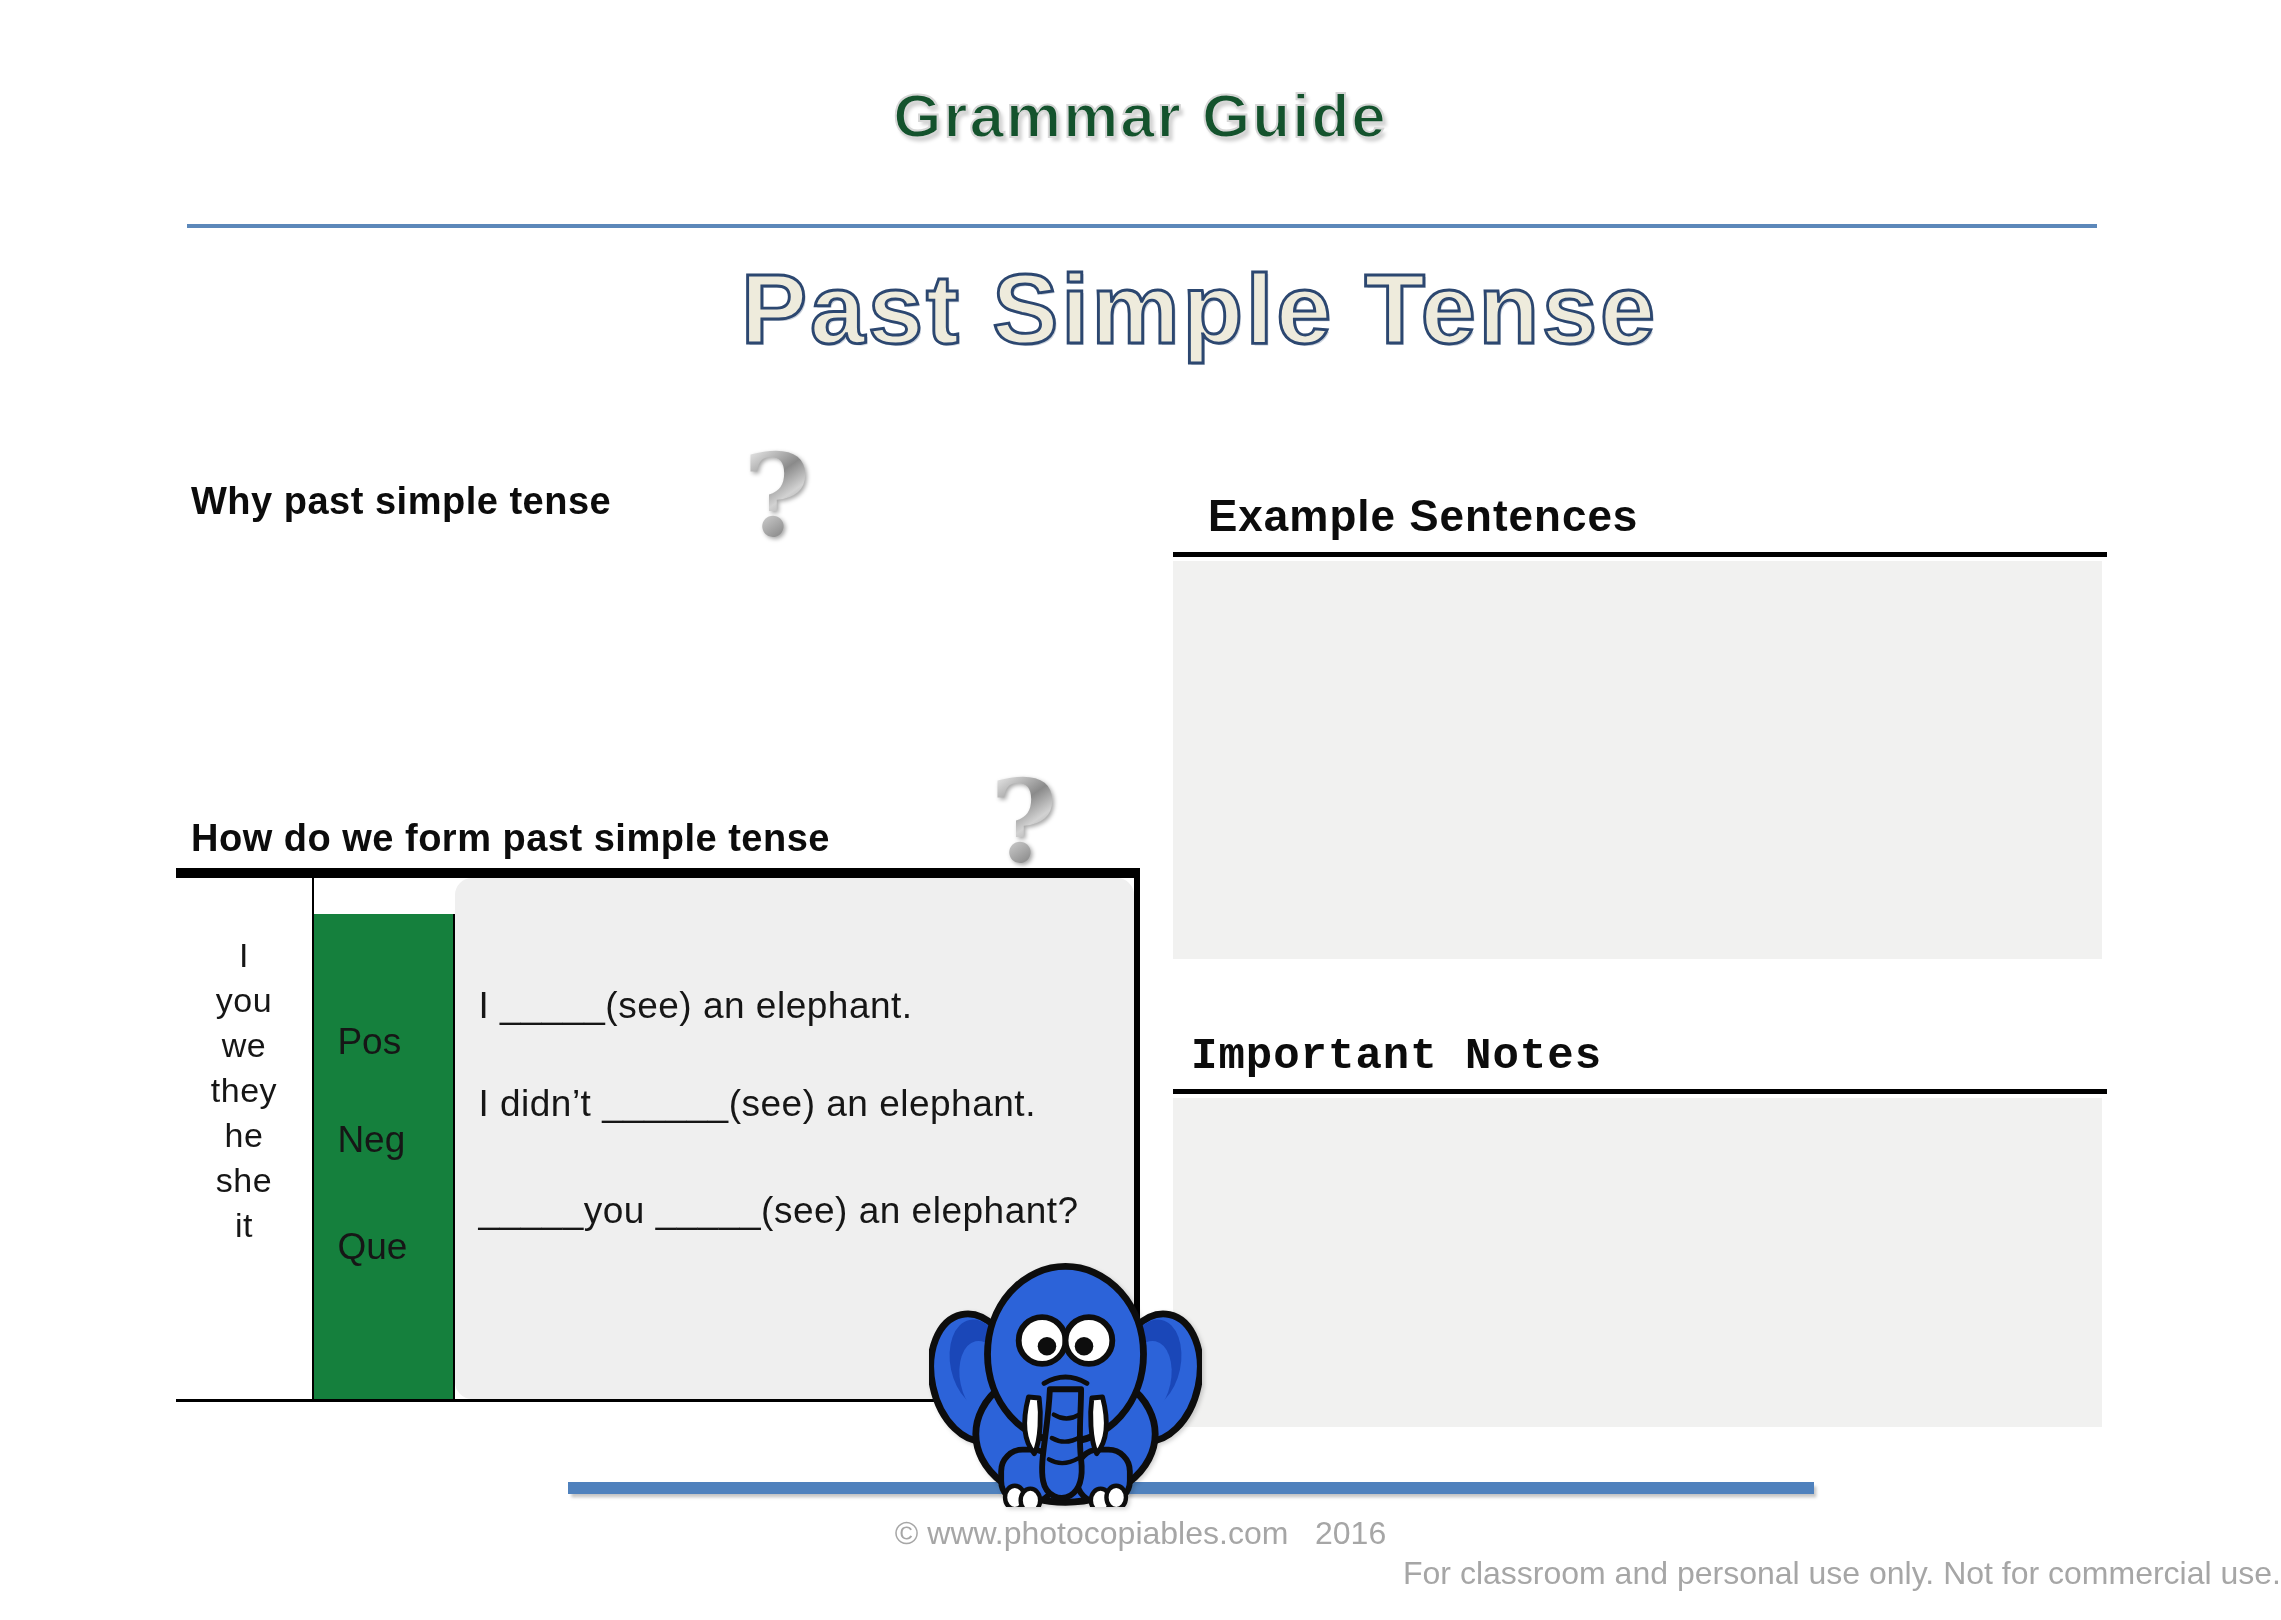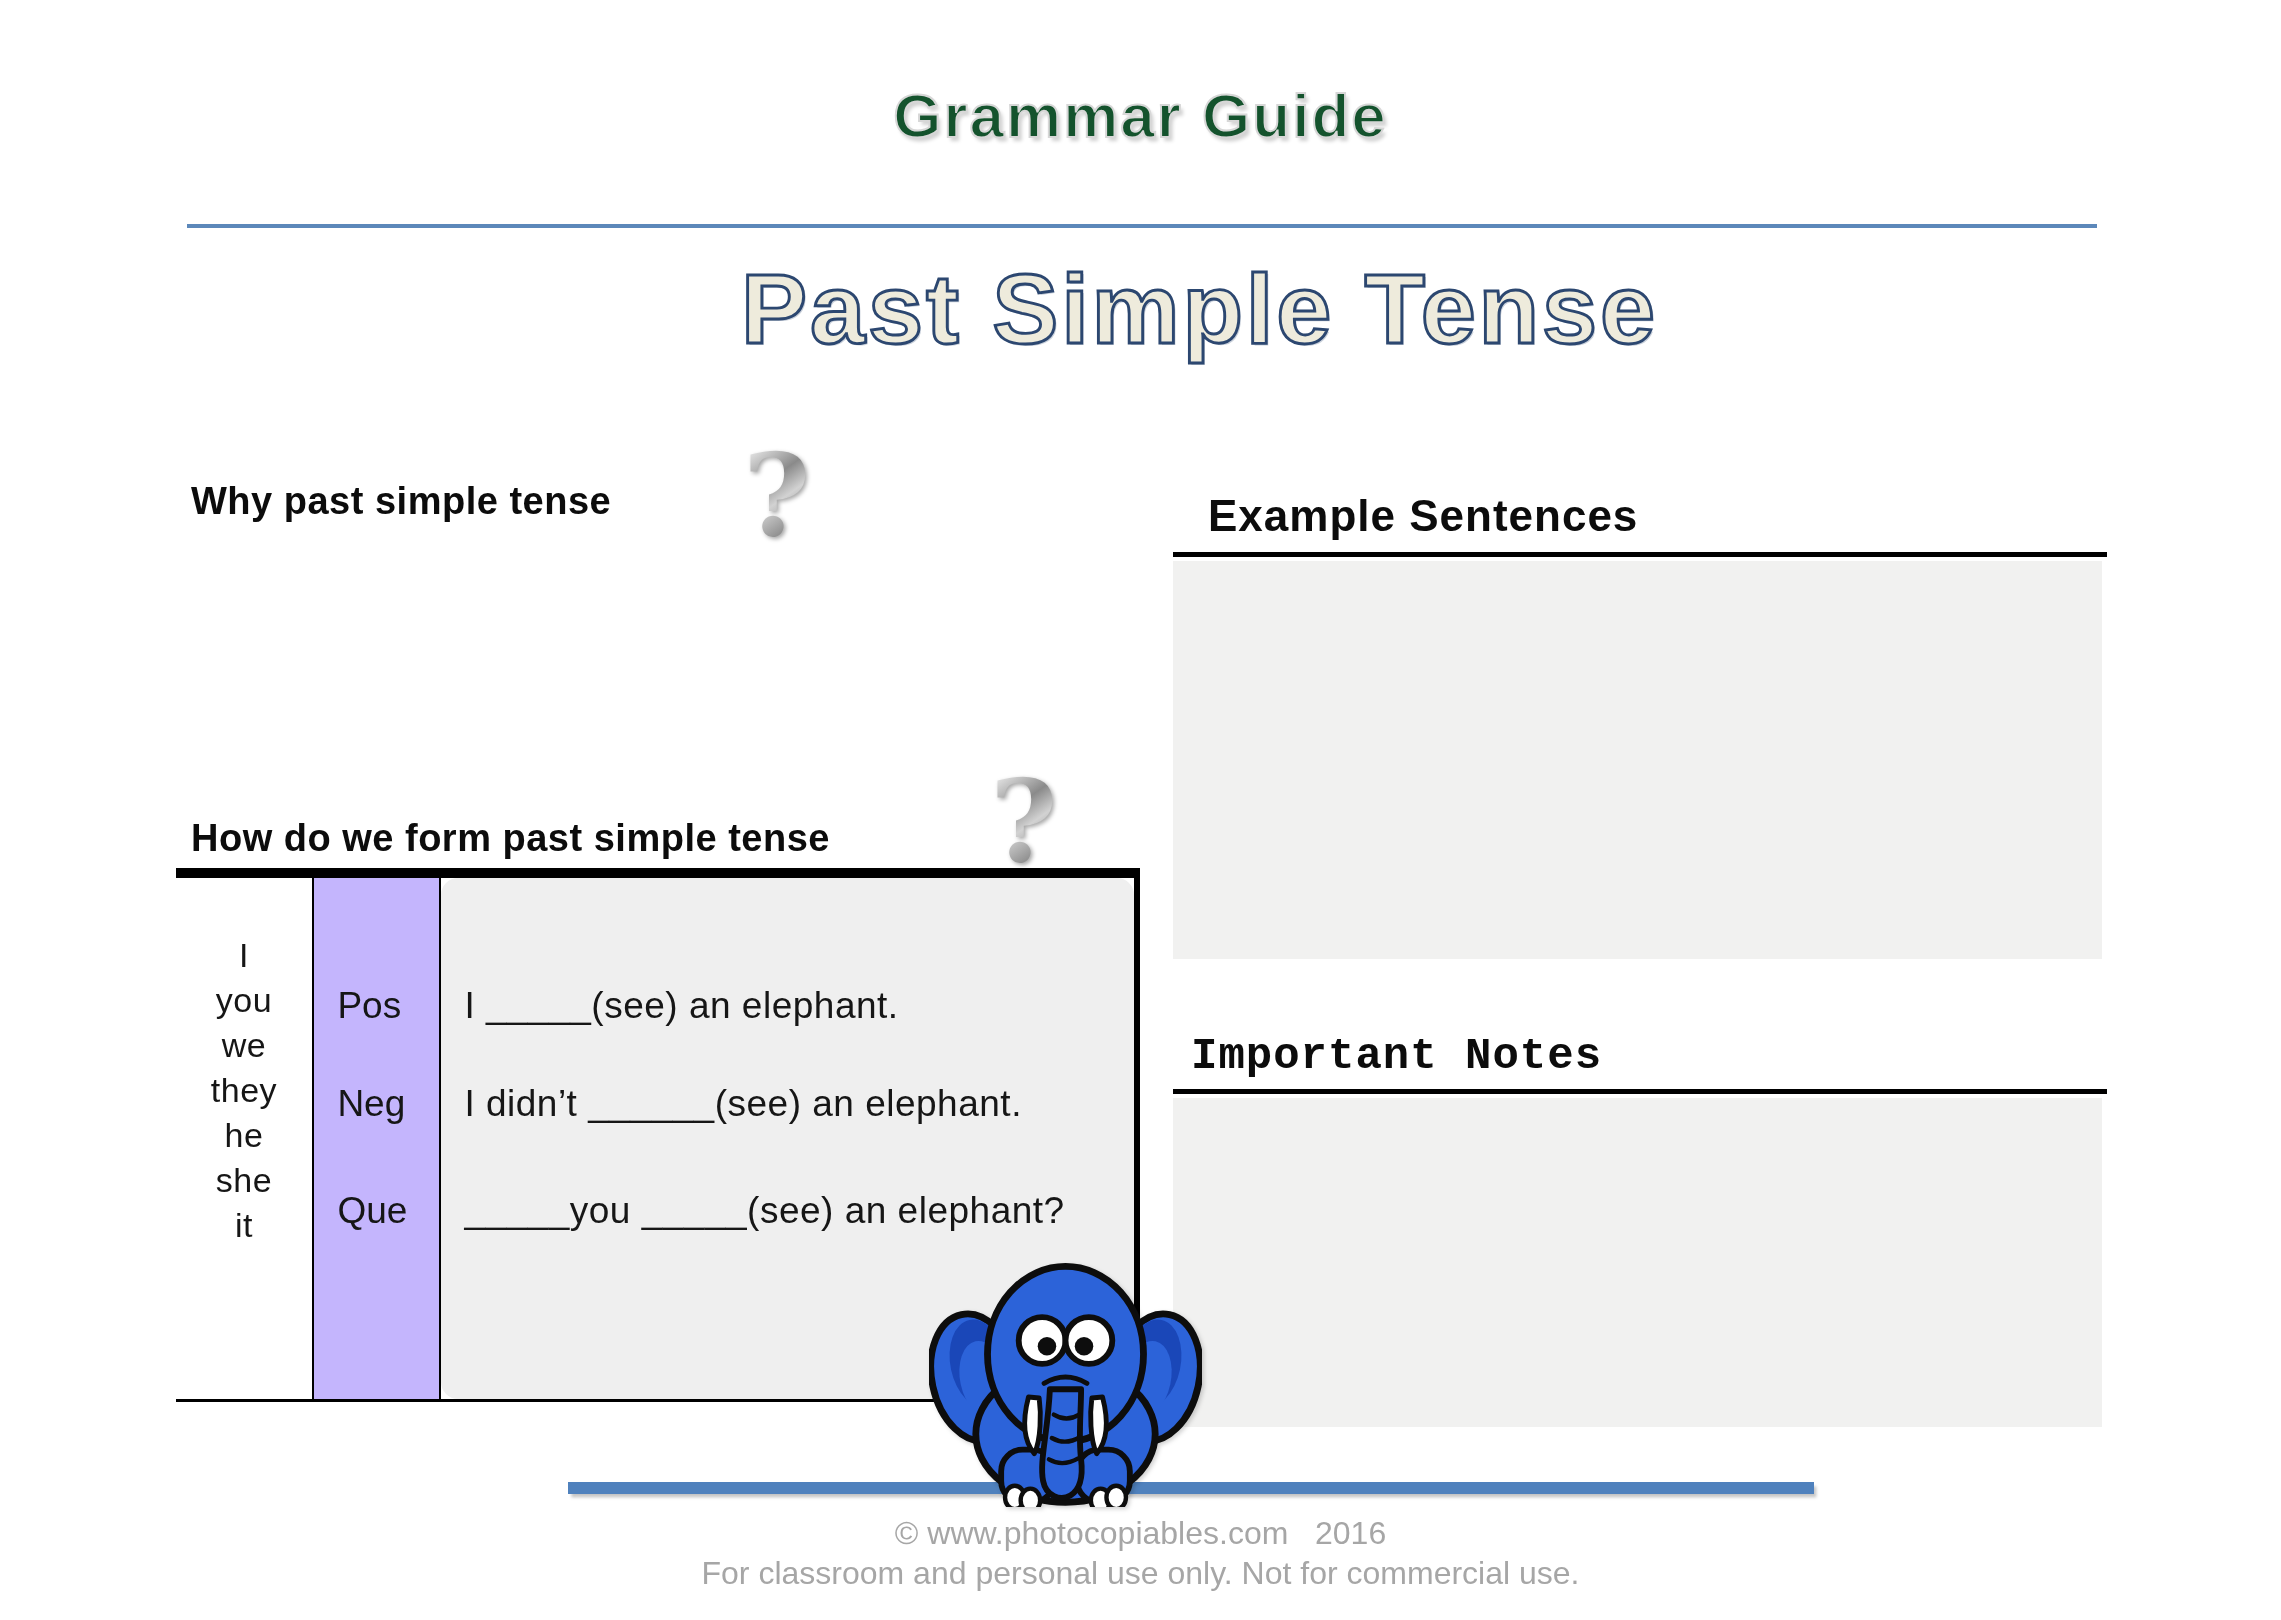--- a/index.html
+++ b/index.html
@@ -77,24 +77,24 @@
     z-index:1;
   }
   .col-pronouns{
     width:138px;box-sizing:border-box;background:#ffffff;
     border-right:2.9px solid #000;
     padding-top:55px;
     display:flex;flex-direction:column;align-items:center;
     font-size:34px;line-height:45px;color:#161616;letter-spacing:0.5px;
   }
   .col-type{
-    width:127px;box-sizing:border-box;background:#c4b5fd;
+    width:141px;box-sizing:border-box;background:#15803d;
     border-right:2.9px solid #000;
     position:relative;
-    font-size:37px;color:#161616;
+    font-size:37px;color:#161616;margin-top:36px;
   }
   .col-sentences{
     flex:1;background:#efefef;position:relative;
     font-size:37px;color:#161616;letter-spacing:0.5px;border-radius:17px;
   }
   .type-label{position:absolute;left:23.4px;line-height:1;}
   .sentence{position:absolute;left:23.4px;line-height:1;white-space:nowrap;}
   .r0{top:109px;} .r1{top:207px;} .r2{top:314px;}
 
   
@@ -121,21 +121,21 @@
   .elephant{
     position:absolute;left:929px;top:1250px;width:273px;height:257px;
     z-index:3;
     filter:drop-shadow(2px 2.9px 2px rgba(0,0,0,0.18));
   }
   .footer-line{
     position:absolute;left:0;width:100%;text-align:center;
     color:#a6a6a6;font-size:32px;letter-spacing:0px;
   }
   .footer-1{top:1515px;}
-  .footer-2{top:1555px;}
+  .footer-2{top:1555px;text-align:right;}
 </style>
 </head>
 <body>
 
 <div id="page">
 
   <div class="brand">Grammar Guide</div>
   <div class="top-rule"></div>
   <div class="main-title">Past Simple Tense</div>
 

